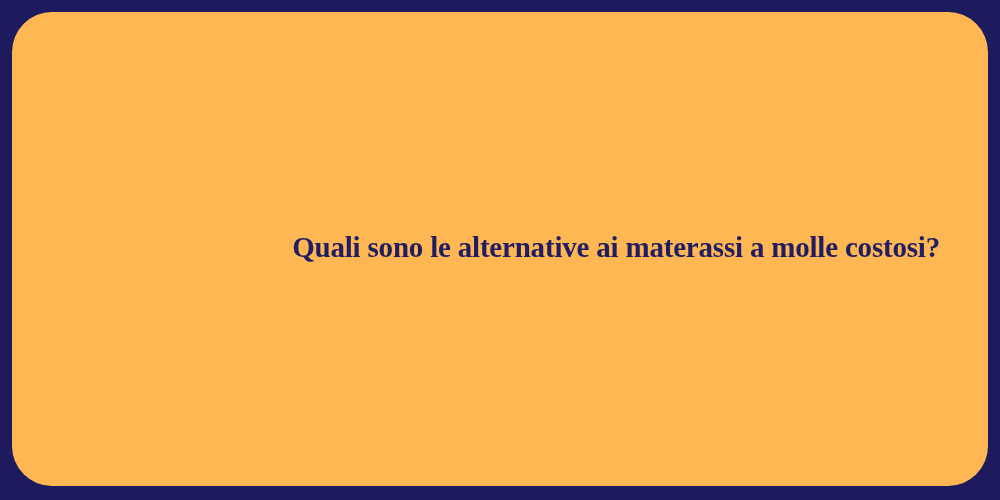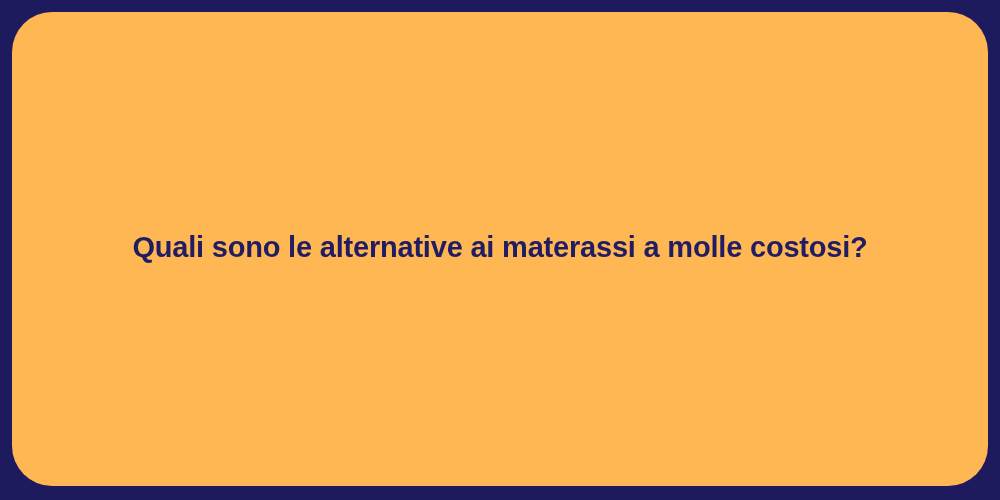--- a/index.html
+++ b/index.html
@@ -42,26 +42,27 @@
     padding: 0 48px;
     box-sizing: border-box;
     text-align: center;
     
     transform: translateY(-2px);
   }
 
   #headline {
     margin: 0;
     color: #211d63;
-    font-family: Liberation Sans, sans-serif;
+    font-family: Liberation Serif, serif;
     font-size: 33px;
     font-weight: bold;
     line-height: 1.25;
     letter-spacing: -0.2px;
     white-space: nowrap;
+    text-align: right;
   }
 </style>
 </head>
 <body>
 
 <div id="banner-root" style="background: rgb(29, 26, 94);">
 
   <div id="card-panel" style="background: rgb(255, 183, 84);">
 
     <div id="headline-wrap">

